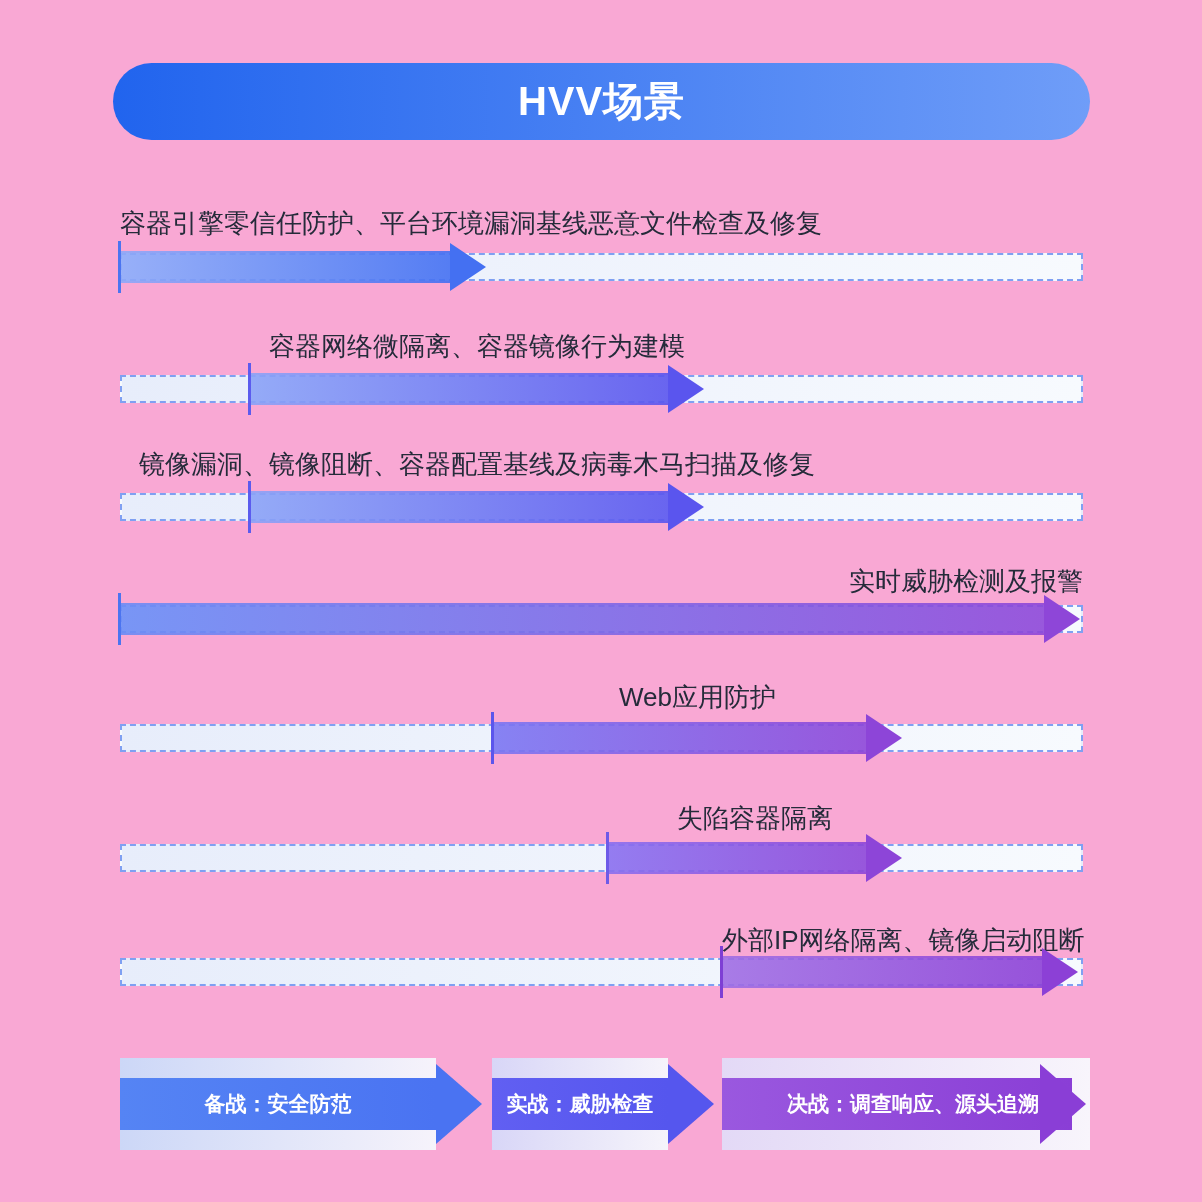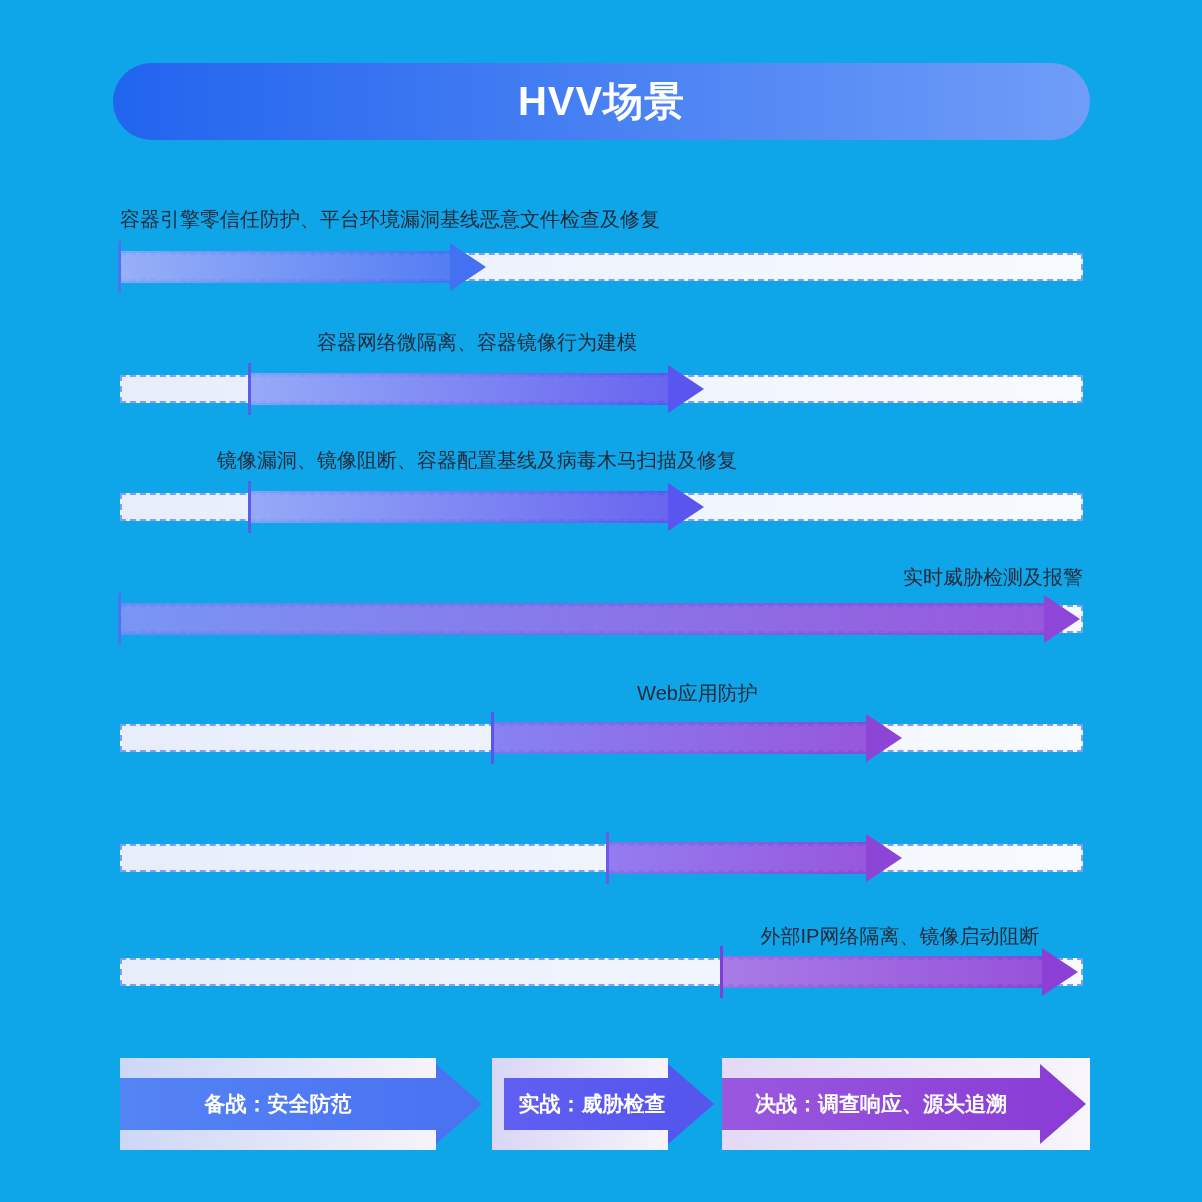--- a/index.html
+++ b/index.html
@@ -1,25 +1,25 @@
 <!DOCTYPE html>
 <html><head>
 <meta charset="utf-8">
 <style>
   html,body{margin:0;padding:0;background:#ffffff;}
   body{font-family:"Liberation Sans","DejaVu Sans",sans-serif;}
-  .canvas{position:relative;width:1202px;height:1202px;background:#0ea5e9;overflow:hidden;}
+  .canvas{position:relative;width:1202px;height:1202px;background:#f9a8d4;overflow:hidden;}
 
   
   .header{position:absolute;left:113px;top:63px;width:977px;height:77px;border-radius:39px;
     background:linear-gradient(90deg,#2164ee 0%,#6f9df8 100%);
     color:#ffffff;font-size:40px;font-weight:bold;text-align:center;line-height:77px;letter-spacing:1px;}
 
   
-  .label{position:absolute;font-size:20px;font-weight:500;color:#252b3a;white-space:nowrap;}
+  .label{position:absolute;font-size:26px;font-weight:500;color:#252b3a;white-space:nowrap;}
   .l1{top:206px;left:120px;width:963px;text-align:left;}
   .l2{top:329px;left:250px;width:454px;text-align:center;}
   .l3{top:447px;left:120px;width:714px;text-align:center;}
   .l4{top:564px;left:120px;width:963px;text-align:right;}
   .l5{top:680px;left:493px;width:409px;text-align:center;}
   .l6{top:801px;left:608px;width:294px;text-align:center;}
   .l7{top:913px;left:722px;width:356px;text-align:center;margin-top:10px;}
 
   
   .track{position:absolute;left:120px;width:963px;height:28px;box-sizing:border-box;
@@ -58,22 +58,22 @@
 
   
   .panel{position:absolute;top:1058px;height:92px;z-index:1;}
   .pp1{left:120px;width:316px;background:linear-gradient(90deg,#ccd7f7,#f6f3fb);}
   .pp2{left:492px;width:176px;background:linear-gradient(90deg,#d8d6f7,#f6f4fb);}
   .pp3{left:722px;width:368px;background:linear-gradient(90deg,#e3d9f6,#f8f5fc);}
 
   .pbody{position:absolute;top:1078px;height:52px;line-height:52px;z-index:2;
     color:#ffffff;font-size:21px;font-weight:bold;text-align:center;white-space:nowrap;}
   .pb1{left:120px;width:316px;background:linear-gradient(90deg,#5584f4,#4a73f2);}
-  .pb2{left:492px;width:176px;background:linear-gradient(90deg,#615ff2,#5556ee);margin-left:12px;}
-  .pb3{left:722px;width:318px;background:linear-gradient(90deg,#9a58df,#8a3ed6);}
+  .pb2{left:492px;width:176px;background:linear-gradient(90deg,#615ff2,#5556ee);}
+  .pb3{left:722px;width:318px;background:linear-gradient(90deg,#9a58df,#8a3ed6);padding-left:32px;}
 
   .phead{position:absolute;top:1064px;width:0;height:0;border-top:40px solid transparent;border-bottom:40px solid transparent;z-index:2;}
   .ph1{left:436px;border-left:46px solid #4a73f2;}
   .ph2{left:668px;border-left:46px solid #5556ee;}
   .ph3{left:1040px;border-left:46px solid #8a3ed6;}
 </style>
 </head>
 <body>
 
 <div class="canvas">
@@ -103,20 +103,21 @@
   <div class="abody b4"></div>
   <div class="ahead h4"></div>
   <div class="tick k4"></div>
 
   <div class="label l5">Web应用防护</div>
   <div class="track t5"></div>
   <div class="abody b5"></div>
   <div class="ahead h5"></div>
   <div class="tick k5"></div>
 
+  <div class="label l6">失陷容器隔离</div>
   <div class="track t6"></div>
   <div class="abody b6"></div>
   <div class="ahead h6"></div>
   <div class="tick k6"></div>
 
   <div class="label l7">外部IP网络隔离、镜像启动阻断</div>
   <div class="track t7"></div>
   <div class="abody b7"></div>
   <div class="ahead h7"></div>
   <div class="tick k7"></div>

